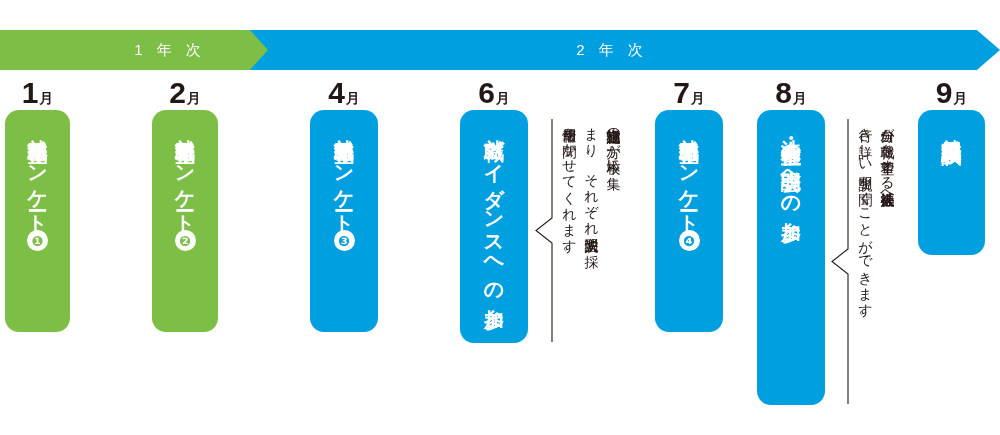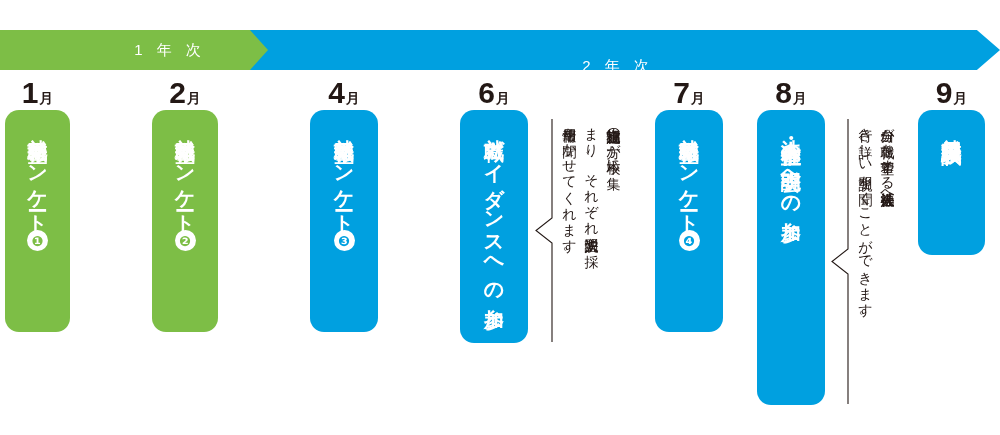--- a/index.html
+++ b/index.html
@@ -14,21 +14,21 @@
   
   .year-bar{position:absolute;left:0;top:30px;width:1000px;height:40px;}
   .year-bar svg{display:block;}
   .year-label{
     position:absolute;top:30px;height:40px;
     display:flex;align-items:center;justify-content:center;
     color:#ffffff;font-size:15px;letter-spacing:5px;
     font-weight:400;white-space:nowrap;
   }
   #year1-label{left:0;width:268px;margin-left:36px;}
-  #year2-label{left:268px;width:700px;margin-top:16px;}
+  #year2-label{left:262px;width:700px;}
 
   
   .month{
     position:absolute;top:78px;height:30px;
     display:flex;align-items:baseline;justify-content:center;
     color:#231815;white-space:nowrap;
   }
   .month .num{font-size:30px;font-weight:700;line-height:1;}
   .month .unit{font-size:14px;font-weight:700;line-height:1;margin-left:1px;}
 

